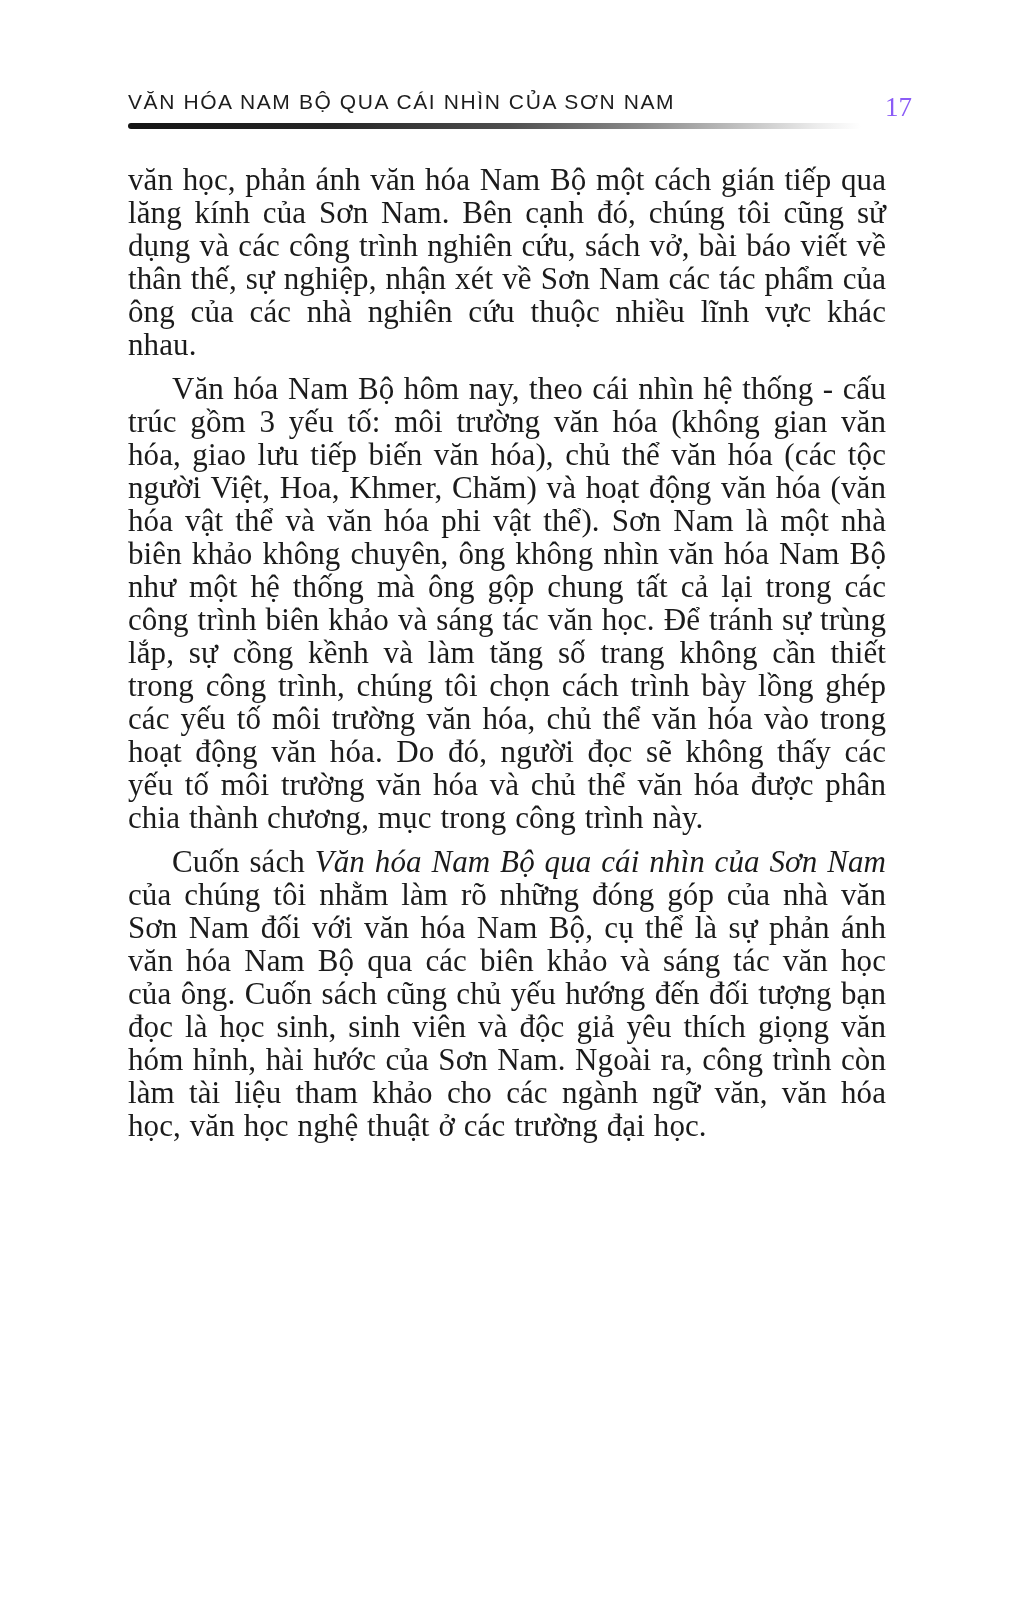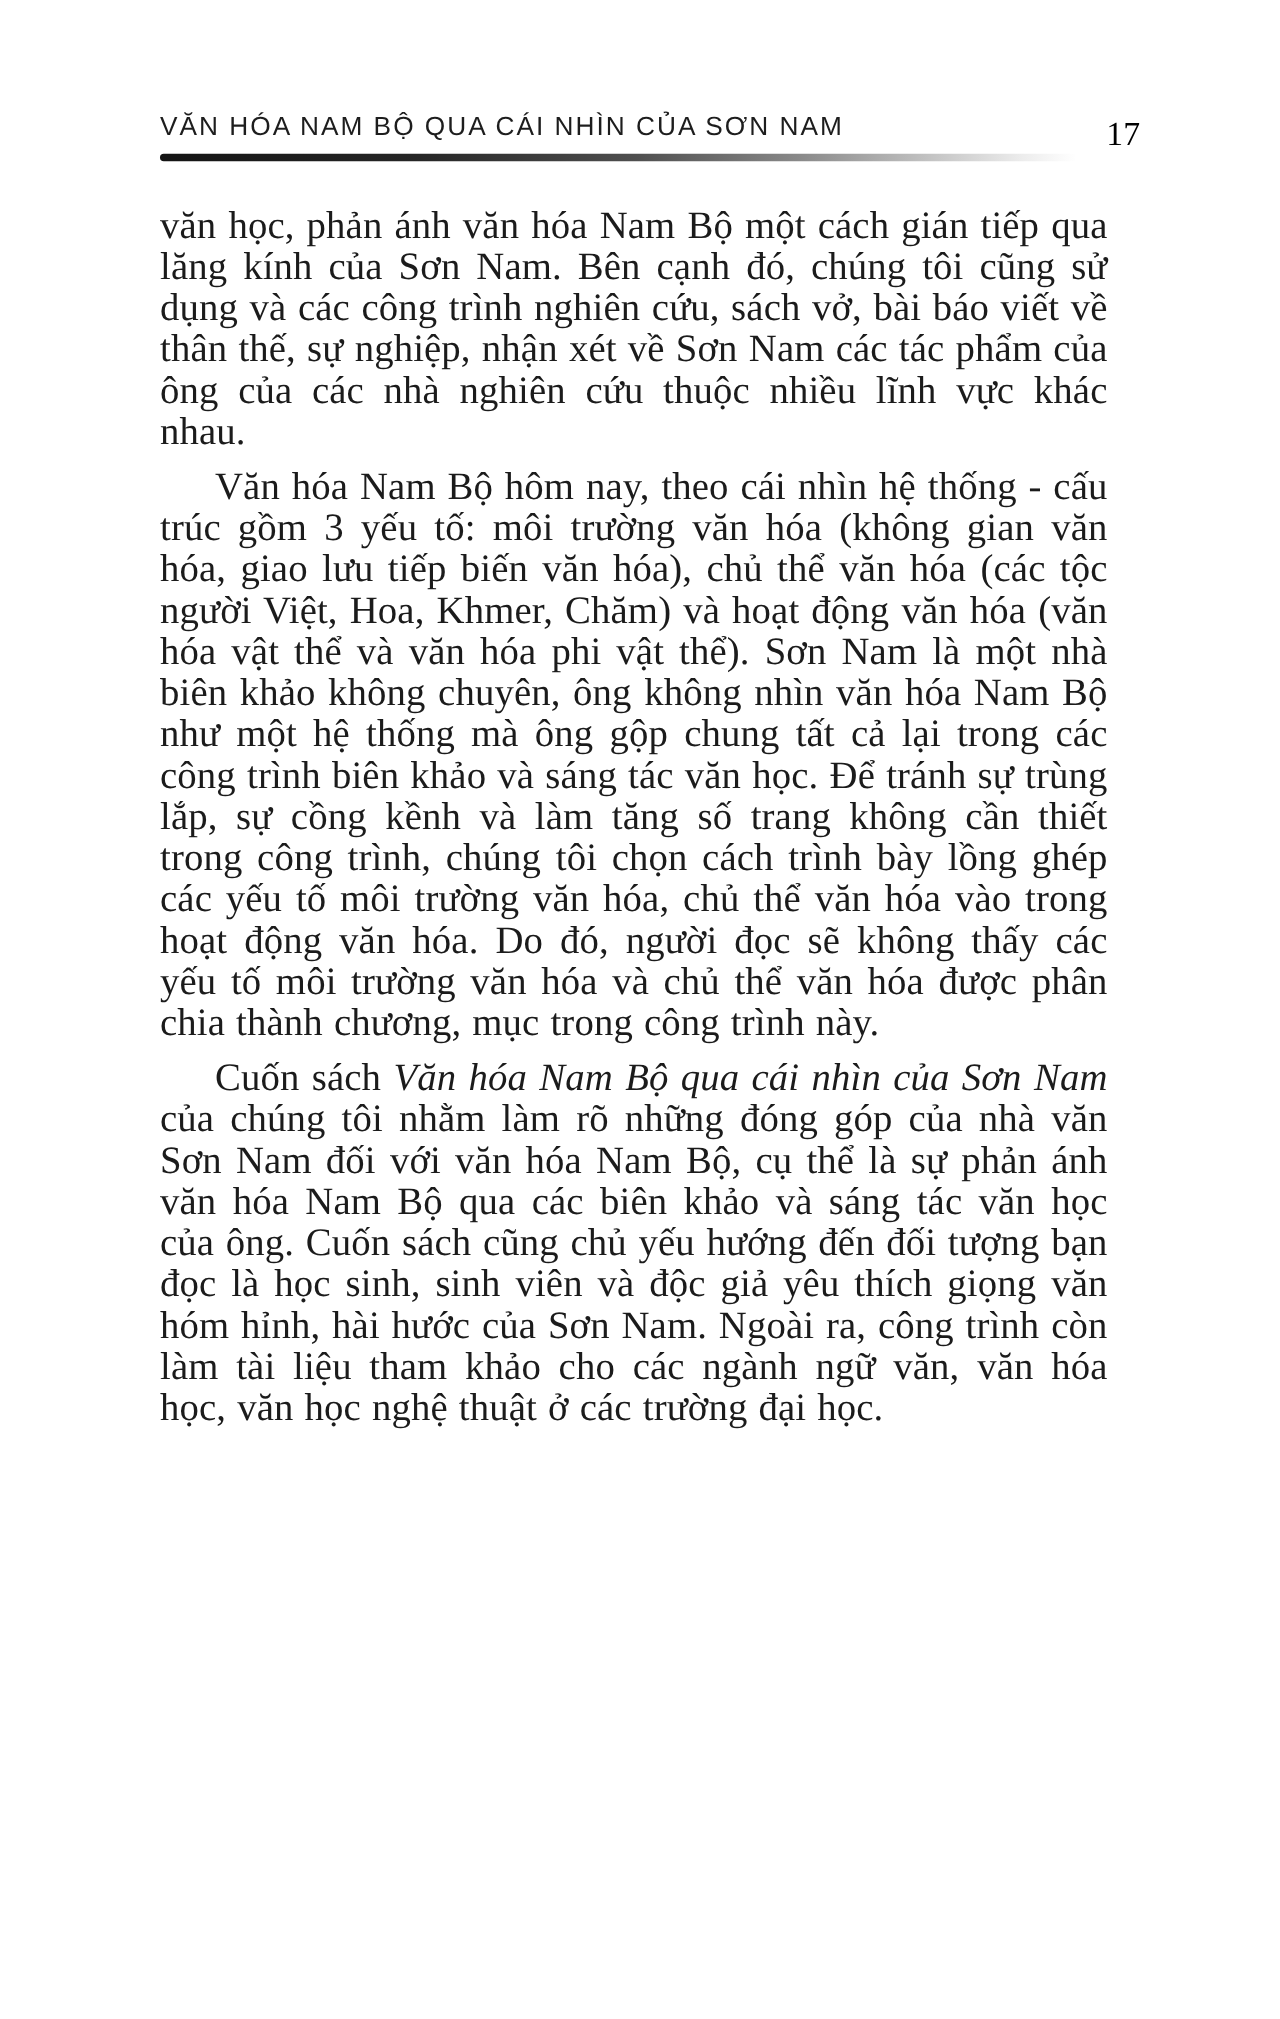--- a/index.html
+++ b/index.html
@@ -32,21 +32,21 @@
     letter-spacing: 1.6px;
     color: #1d1d1d;
     white-space: nowrap;
   }
   .page-number {
     position: absolute;
     right: -8px;
     top: 2px;
     font-family: "Liberation Serif", serif;
     font-size: 27px;
-    color: #000000;
+    color: #8b5cf6;
   }
   .header-rule {
     position: absolute;
     left: 0;
     top: 33px;
     width: 733px;
     height: 6px;
     border-radius: 3px;
     background: linear-gradient(to right,
       #141414 0%, #262626 28%, #4f4f4f 52%,

